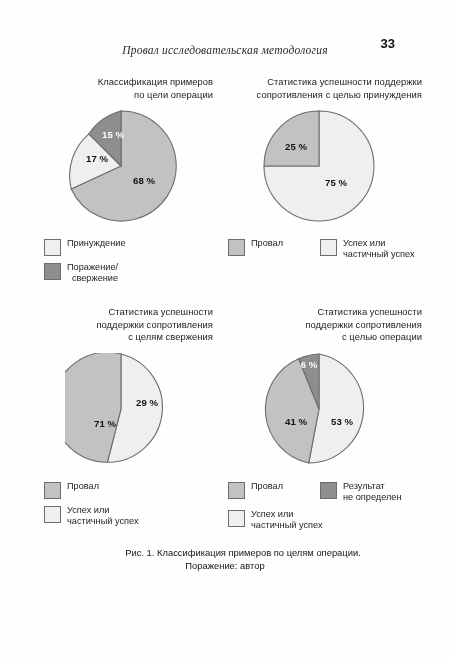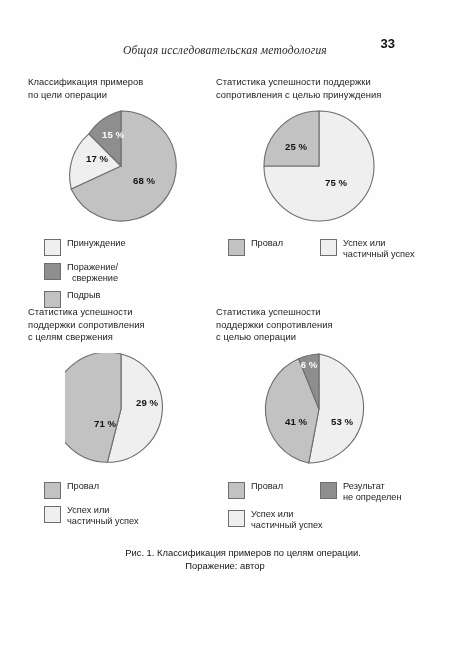--- a/index.html
+++ b/index.html
@@ -43,21 +43,21 @@
     font-family: "Liberation Sans", sans-serif;
     font-weight: bold;
     font-size: 13px;
     color: #111;
   }
   
   .cell {
     position: absolute;
   }
   .cell-title {
-    text-align: left;
+    text-align: right;
     font-size: 9.4px;
     line-height: 12.6px;
     color: #1d1d1d;
     letter-spacing: .05px;
   }
   .cell-title div { white-space: nowrap; }
 
   .pie-wrap {
     position: relative;
     margin: 0 auto;
@@ -109,21 +109,21 @@
     color: #151515;
   }
   .caption b { font-weight: normal; margin-left: 36px; }
 </style>
 </head>
 <body>
 
 <div class="page">
 
   <div class="runhead">
-    <span class="runhead-title">Общая исследовательская методология</span>
+    <span class="runhead-title">Провал исследовательская методология</span>
   </div>
   <div class="runhead-folio">33</div>
 
   <div class="cell" style="left:28px; top:76px; width:185px;">
     <div class="cell-title">
       <div>Классификация примеров</div>
       <div>по цели операции</div>
     </div>
     <div class="pie-wrap" style="width:112px; height:112px; margin-top:9px;">
       <svg class="pie-svg" width="112" height="112" viewBox="0 0 112 112">
@@ -141,24 +141,20 @@
     <div class="legend" style="margin-top:16px; padding-left:16px; width:180px;">
       <div class="legend-item" style="width:92px;">
         <span class="swatch" style="background:#efefef;"></span>
         <span class="legend-text">Принуждение</span>
       </div>
       <div class="legend-item" style="width:80px; margin-right:0;text-align:right;">
         <span class="swatch" style="background:#8e8e8e;"></span>
         <span class="legend-text">Поражение/
 свержение</span>
       </div>
-      <div class="legend-item" style="width:92px;">
-        <span class="swatch" style="background:#c2c2c2;"></span>
-        <span class="legend-text">Подрыв</span>
-      </div>
     </div>
   </div>
 
   <div class="cell" style="left:216px; top:76px; width:206px;">
     <div class="cell-title">
       <div>Статистика успешности поддержки</div>
       <div>сопротивления с целью принуждения</div>
     </div>
     <div class="pie-wrap" style="width:112px; height:112px; margin-top:9px;">
       <svg class="pie-svg" width="112" height="112" viewBox="0 0 112 112">

